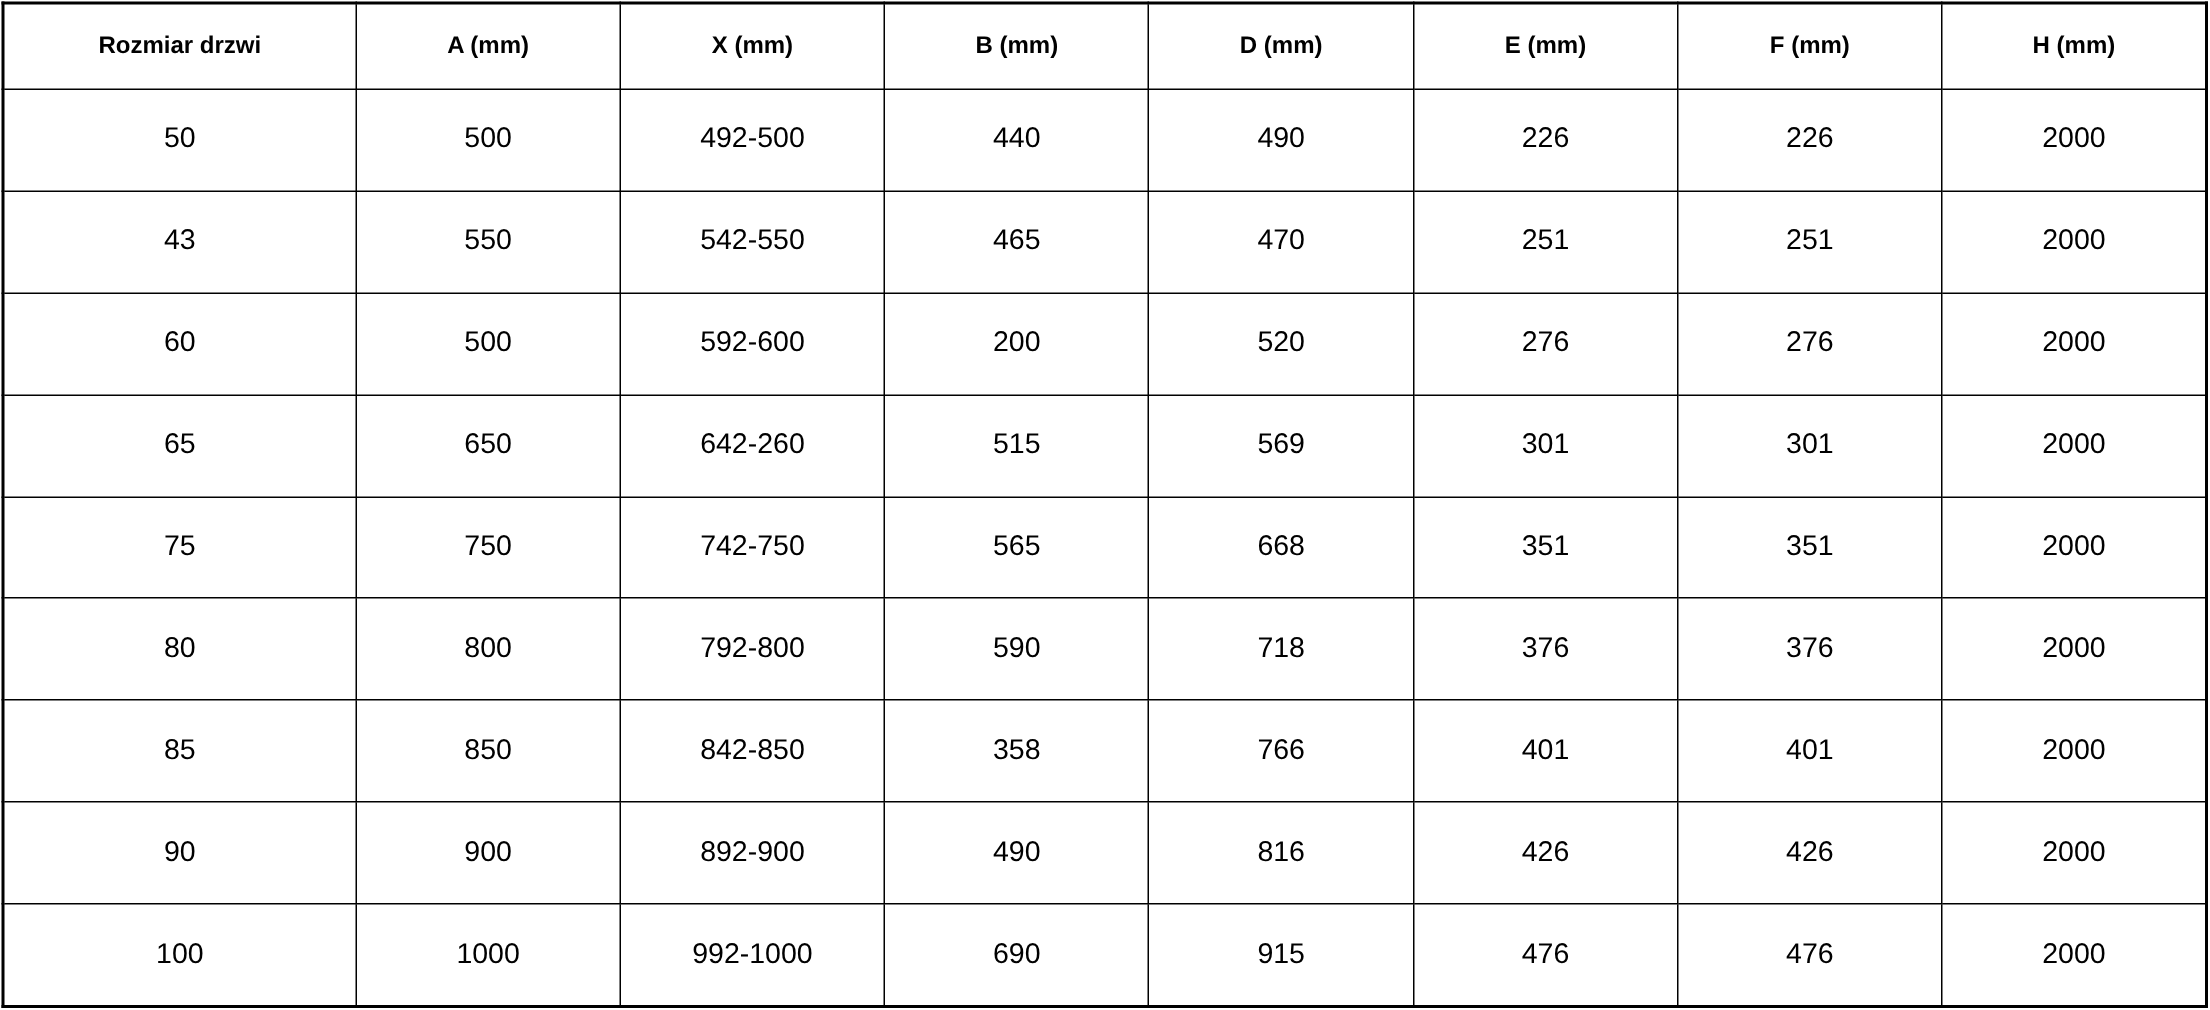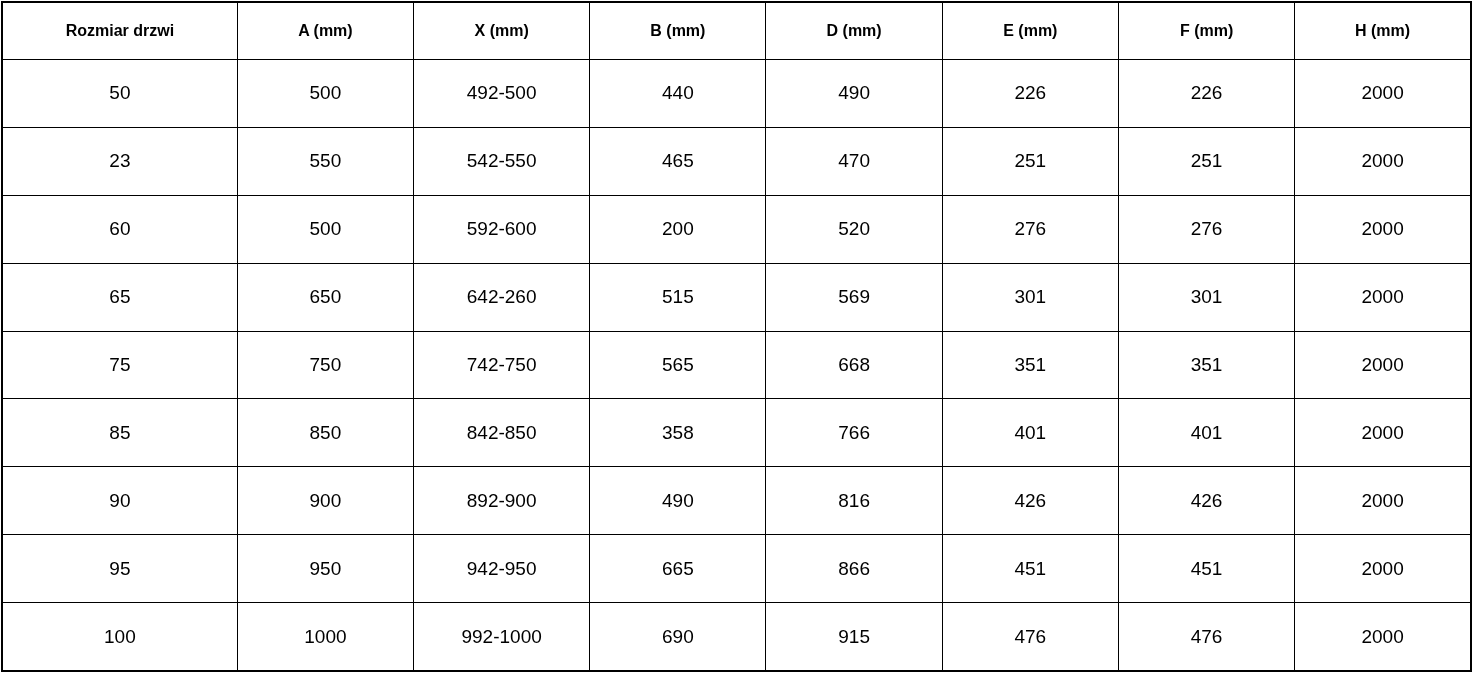--- a/index.html
+++ b/index.html
@@ -71,21 +71,21 @@
         <td>50</td>
         <td>500</td>
         <td>492-500</td>
         <td>440</td>
         <td>490</td>
         <td>226</td>
         <td>226</td>
         <td>2000</td>
       </tr>
       <tr>
-        <td>23</td>
+        <td>43</td>
         <td>550</td>
         <td>542-550</td>
         <td>465</td>
         <td>470</td>
         <td>251</td>
         <td>251</td>
         <td>2000</td>
       </tr>
       <tr>
         <td>60</td>
@@ -111,50 +111,50 @@
         <td>75</td>
         <td>750</td>
         <td>742-750</td>
         <td>565</td>
         <td>668</td>
         <td>351</td>
         <td>351</td>
         <td>2000</td>
       </tr>
       <tr>
+        <td>80</td>
+        <td>800</td>
+        <td>792-800</td>
+        <td>590</td>
+        <td>718</td>
+        <td>376</td>
+        <td>376</td>
+        <td>2000</td>
+      </tr>
+      <tr>
         <td>85</td>
         <td>850</td>
         <td>842-850</td>
         <td>358</td>
         <td>766</td>
         <td>401</td>
         <td>401</td>
         <td>2000</td>
       </tr>
       <tr>
         <td>90</td>
         <td>900</td>
         <td>892-900</td>
         <td>490</td>
         <td>816</td>
         <td>426</td>
         <td>426</td>
         <td>2000</td>
       </tr>
       <tr>
-        <td>95</td>
-        <td>950</td>
-        <td>942-950</td>
-        <td>665</td>
-        <td>866</td>
-        <td>451</td>
-        <td>451</td>
-        <td>2000</td>
-      </tr>
-      <tr>
         <td>100</td>
         <td>1000</td>
         <td>992-1000</td>
         <td>690</td>
         <td>915</td>
         <td>476</td>
         <td>476</td>
         <td>2000</td>
       </tr>
     </tbody>

